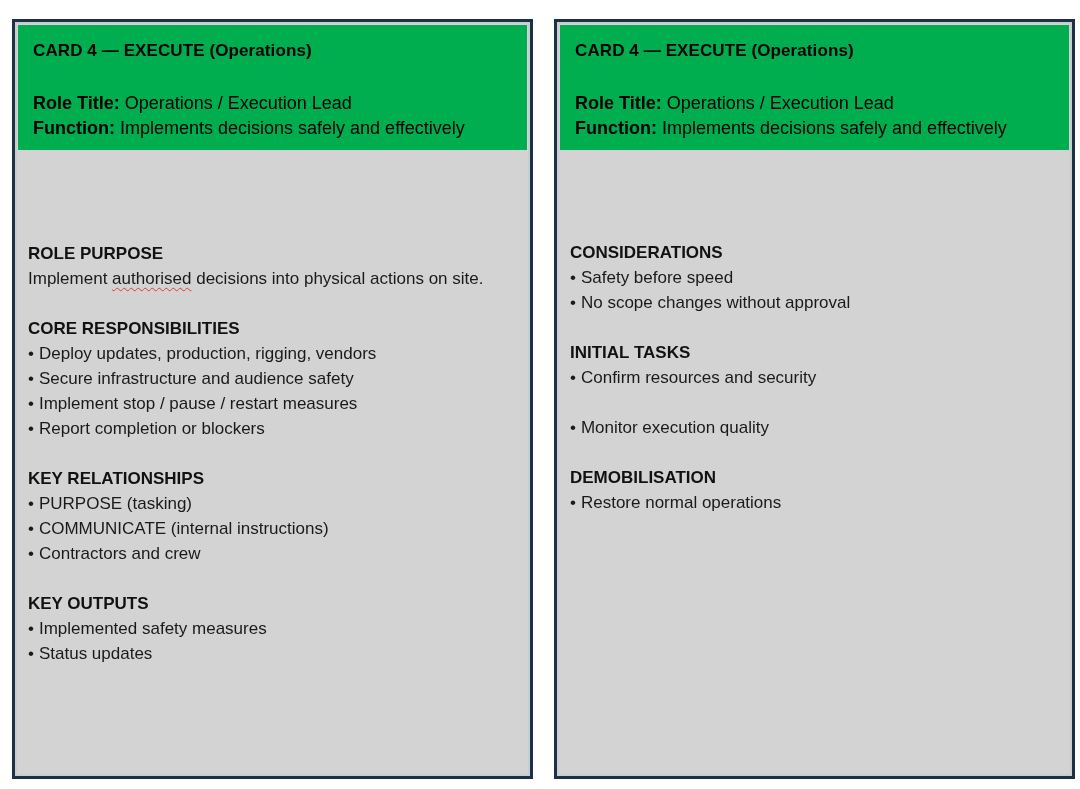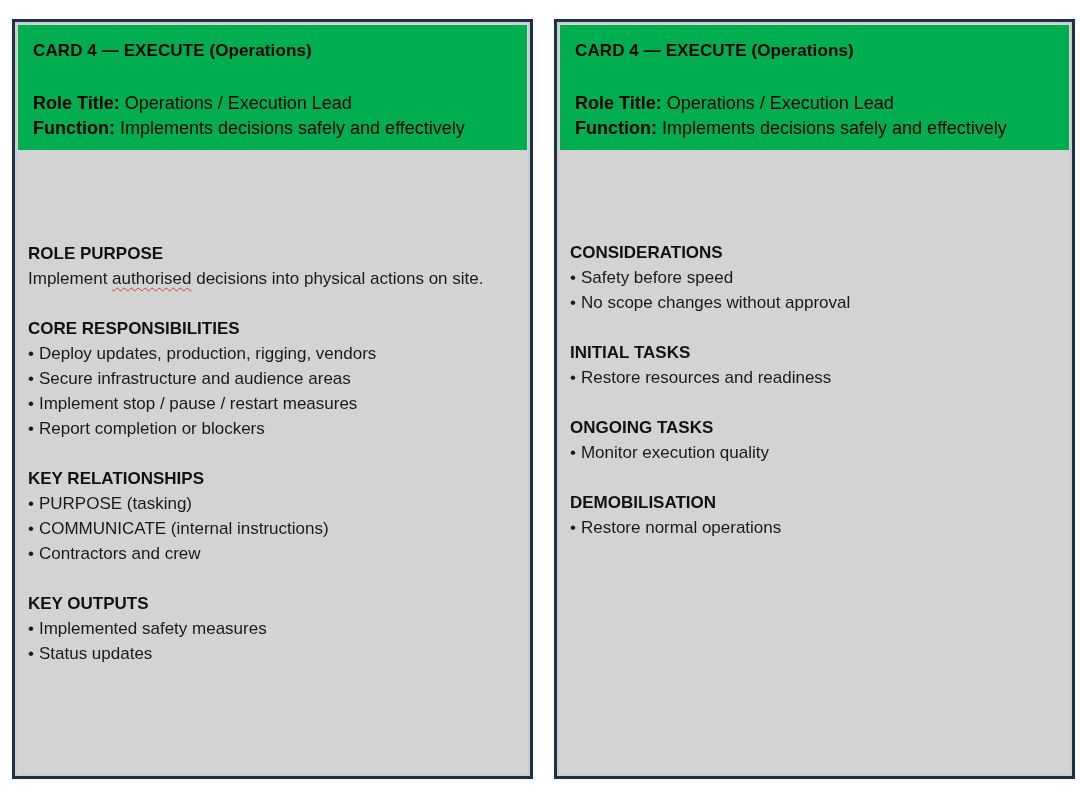--- a/index.html
+++ b/index.html
@@ -48,21 +48,21 @@
   </div>
   <div class="body" style="top:219px;">
     <div class="section">
       <h3>ROLE PURPOSE</h3>
       <p><span>Implement </span><span class="spell">authorised</span><span> decisions into physical actions on site.</span></p>
     </div>
     <div class="section">
       <h3>CORE RESPONSIBILITIES</h3>
       <ul>
         <li>Deploy updates, production, rigging, vendors</li>
-        <li>Secure infrastructure and audience areas</li>
+        <li>Secure infrastructure and audience safety</li>
         <li>Implement stop / pause / restart measures</li>
         <li>Report completion or blockers</li>
       </ul>
     </div>
     <div class="section">
       <h3>KEY RELATIONSHIPS</h3>
       <ul>
         <li>PURPOSE (tasking)</li>
         <li>COMMUNICATE (internal instructions)</li>
         <li>Contractors and crew</li>
@@ -89,25 +89,24 @@
     <div class="section">
       <h3>CONSIDERATIONS</h3>
       <ul>
         <li>Safety before speed</li>
         <li>No scope changes without approval</li>
       </ul>
     </div>
     <div class="section">
       <h3>INITIAL TASKS</h3>
       <ul>
-        <li>Restore resources and readiness</li>
+        <li>Confirm resources and security</li>
       </ul>
     </div>
     <div class="section">
-      <h3>ONGOING TASKS</h3>
       <ul>
         <li>Monitor execution quality</li>
       </ul>
     </div>
     <div class="section">
       <h3>DEMOBILISATION</h3>
       <ul>
         <li>Restore normal operations</li>
       </ul>
     </div>

